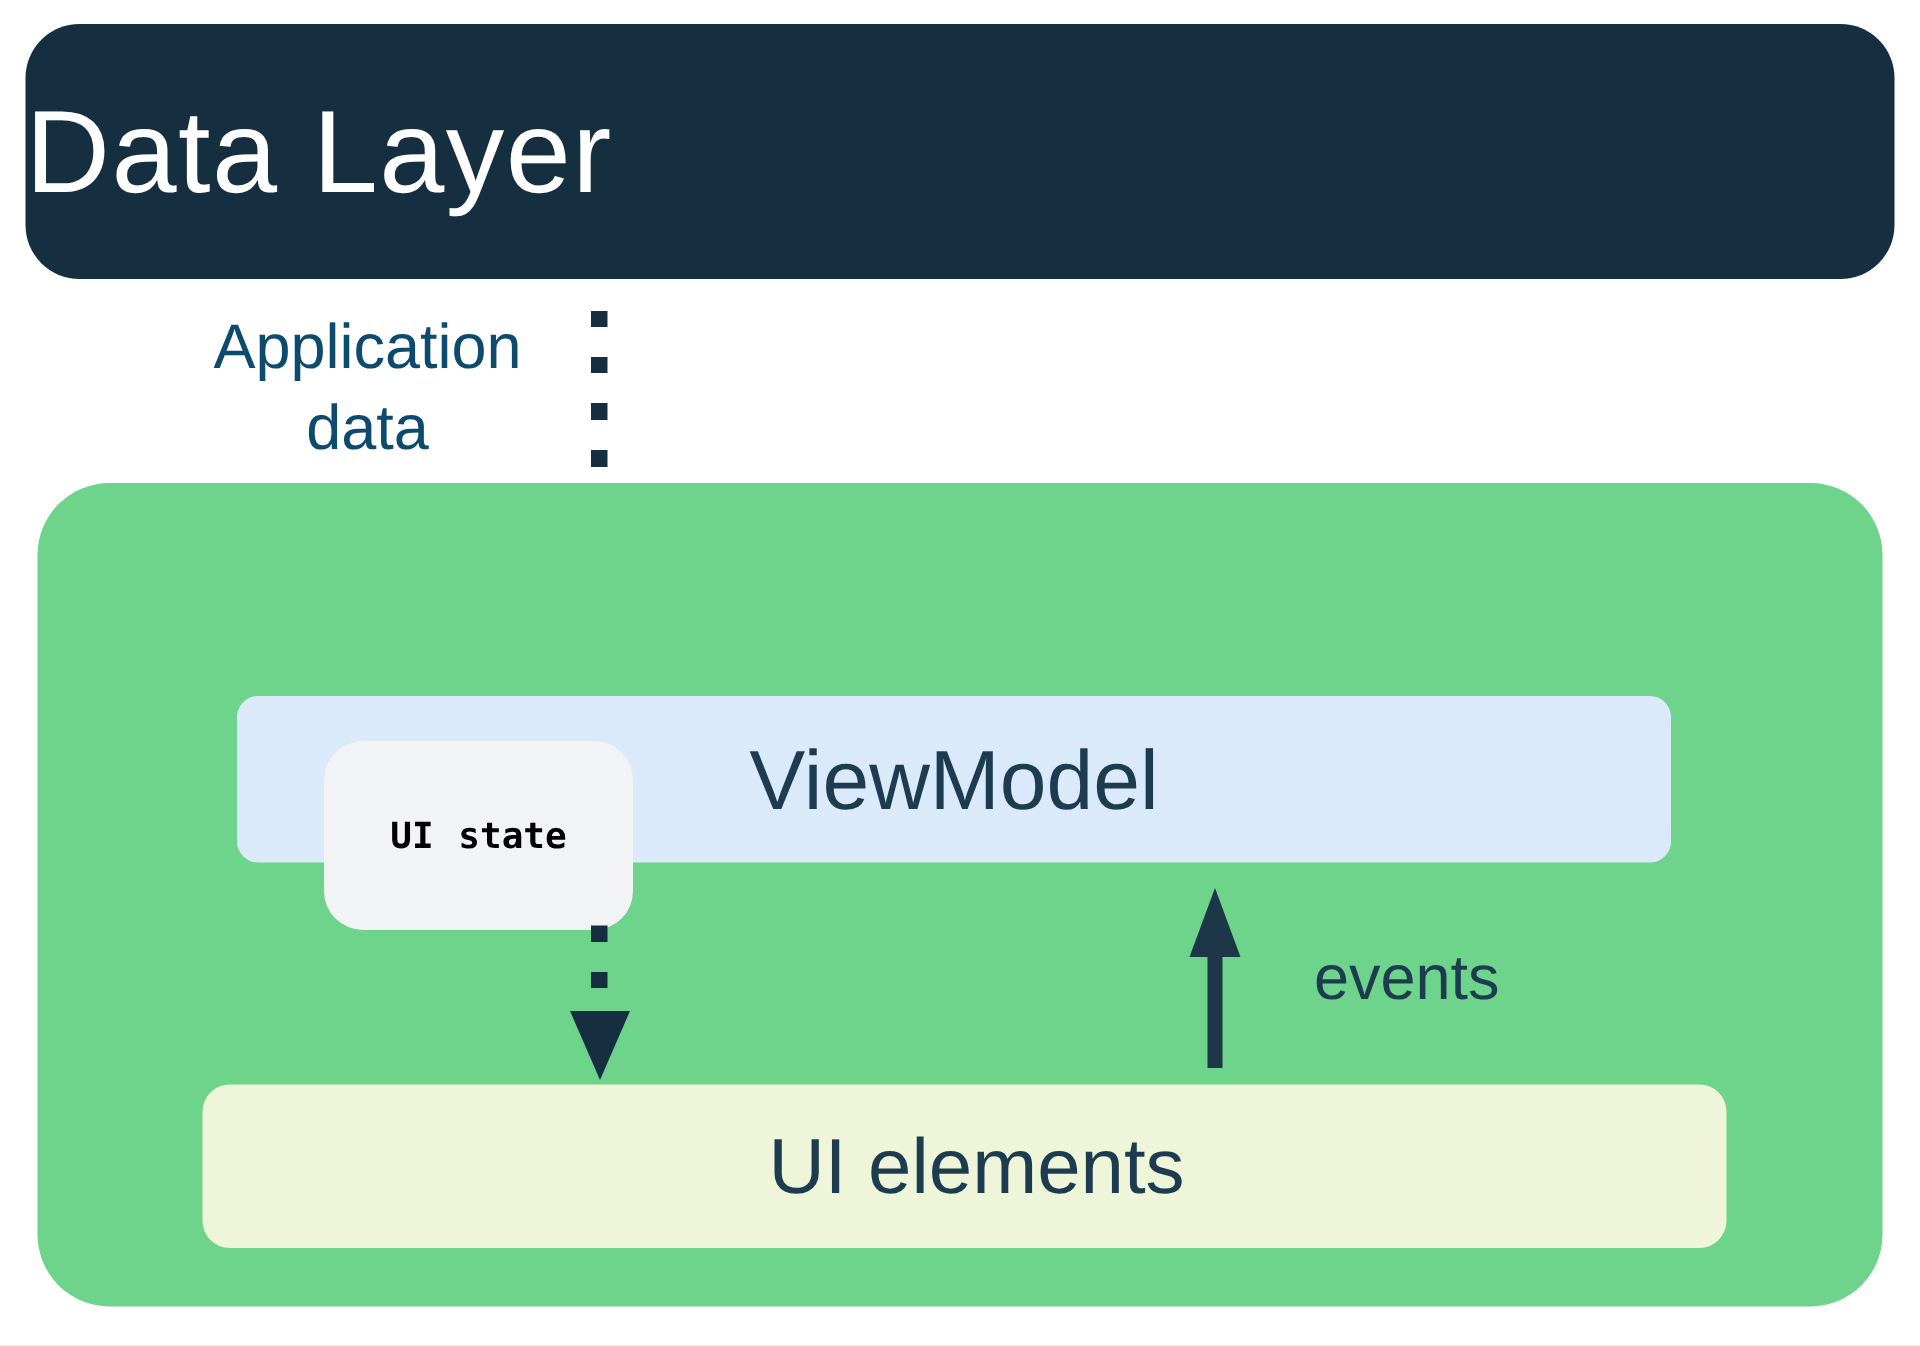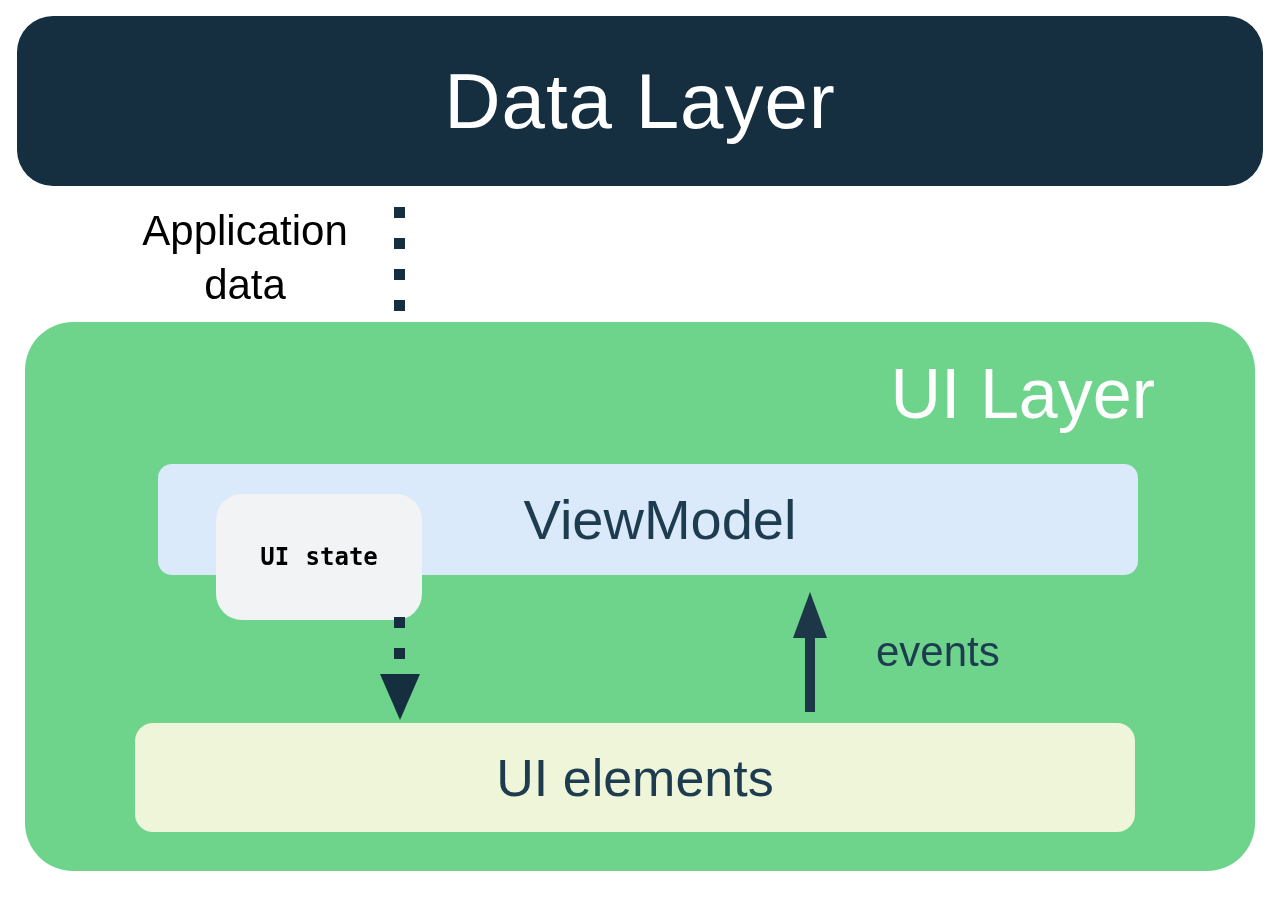--- a/index.html
+++ b/index.html
@@ -18,37 +18,36 @@
 
   
   .data-layer-box {
     position: absolute;
     left: 17px; top: 16px;
     width: 1246px; height: 170px;
     background: #152F40;
     border-radius: 36px;
     display: flex;
     align-items: center;
-    justify-content: center;
   }
   .data-layer-title {
     color: #ffffff;
     font-size: 78px;
     font-weight: 400;
     letter-spacing: 1px;
     white-space: nowrap;
   }
 
   
   .app-data-label {
     position: absolute;
     left: 115px; top: 204px;
     width: 260px;
     text-align: center;
-    color: #000000;
+    color: #0c4a6e;
     font-size: 42px;
     line-height: 1.28;
     font-weight: 400;
   }
 
   
   .dotted-line {
     position: absolute;
     width: 11px;
     background-image: repeating-linear-gradient(
@@ -90,21 +89,20 @@
   
   .viewmodel-box {
     position: absolute;
     left: 158px; top: 464px;
     width: 956px; height: 111px;
     background: #DAEAFB;
     border-radius: 14px;
     display: flex;
     align-items: center;
     justify-content: center;
-    padding-left: 24px;
   }
   .viewmodel-label {
     color: #1D3C4F;
     font-size: 56px;
     font-weight: 400;
   }
 
   
   .ui-state-badge {
     position: absolute;
@@ -130,20 +128,21 @@
   
   .ui-elements-box {
     position: absolute;
     left: 135px; top: 723px;
     width: 1000px; height: 109px;
     background: #EFF5D8;
     border-radius: 18px;
     display: flex;
     align-items: center;
     justify-content: center;
+    padding-left: 16px;
   }
   .ui-elements-label {
     color: #1D3C4F;
     font-size: 52px;
     font-weight: 400;
   }
 
   
   .events-arrowhead-up {
     position: absolute;
@@ -177,21 +176,20 @@
   <div class="data-layer-box">
     <span class="data-layer-title">Data Layer</span>
   </div>
 
   <div class="app-data-label">Application data</div>
 
   <div class="dotted-line upper"></div>
   <div class="arrowhead-down upper"></div>
 
   <div class="ui-layer-box"></div>
-  <div class="ui-layer-title">UI Layer</div>
 
   <div class="viewmodel-box">
     <span class="viewmodel-label">ViewModel</span>
   </div>
 
   <div class="ui-state-badge">
     <span class="ui-state-label">UI state</span>
   </div>
 
   <div class="dotted-line lower"></div>

